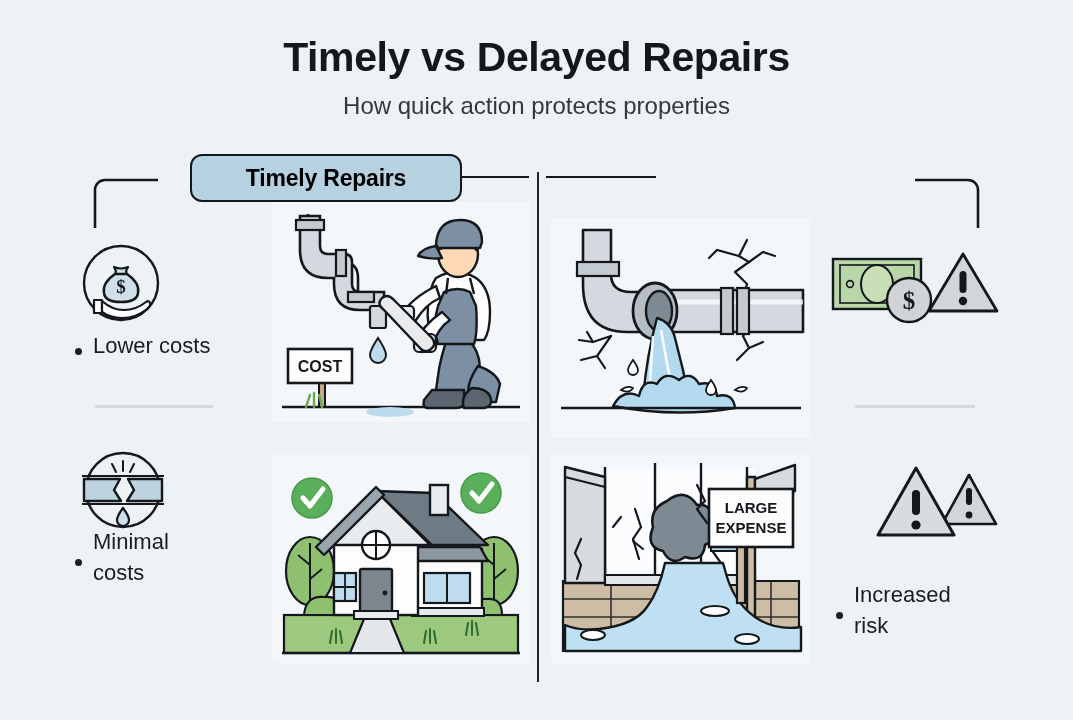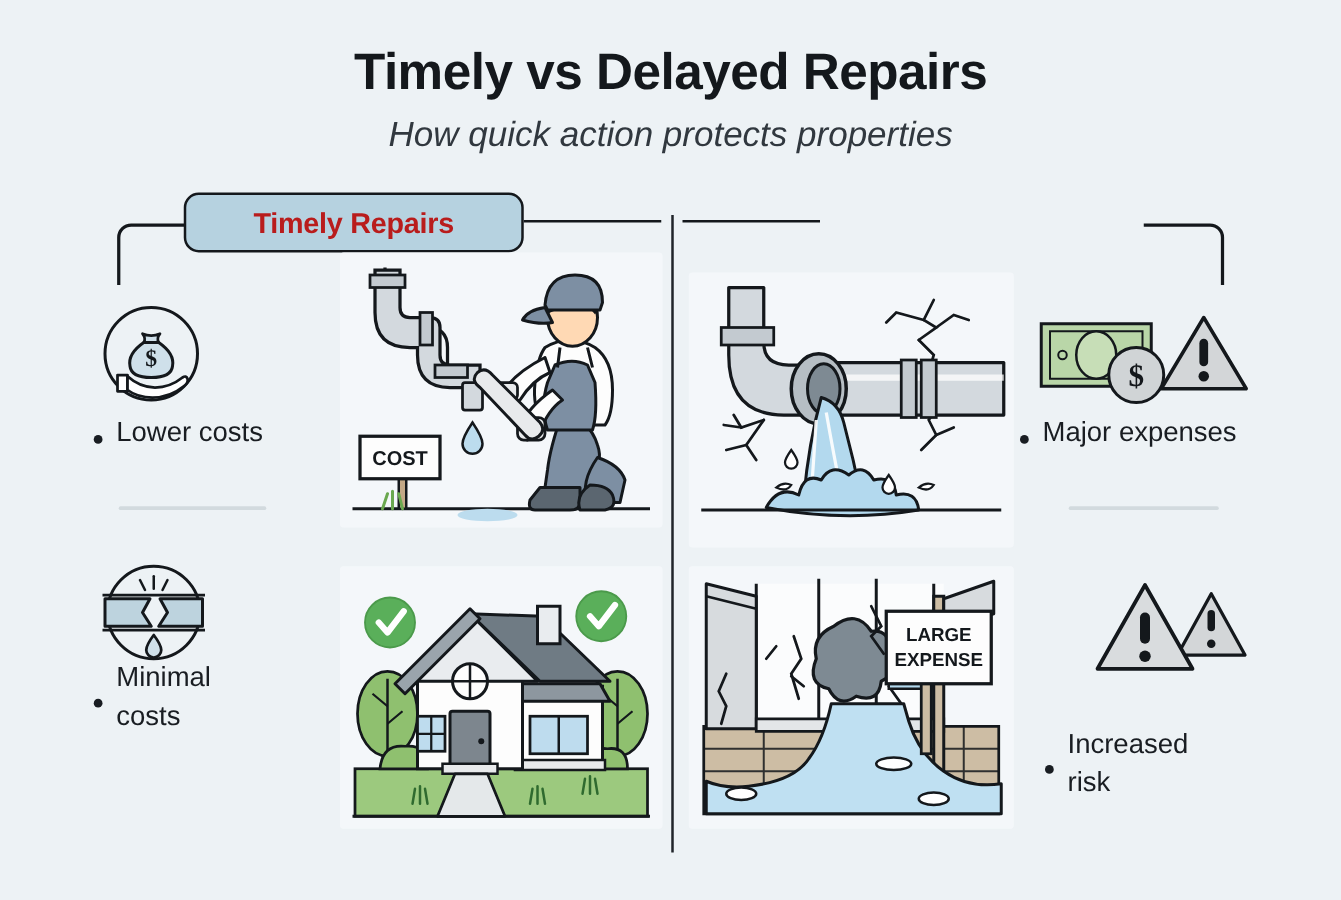--- a/index.html
+++ b/index.html
@@ -14,36 +14,37 @@
   
   .title {
     position:absolute; left:0; top:34px; width:1073px;
     text-align:center;
     font-size:41px; font-weight:bold; color:#14181c;
     letter-spacing:-0.4px;
   }
   .subtitle {
     position:absolute; left:0; top:92px; width:1073px;
     text-align:center;
-    font-size:28px; font-weight:normal; color:#31383f;font-style:italic;
+    font-size:24px; font-weight:normal; color:#31383f;
   }
 
   
   .bracket { position:absolute; }
   .conn-line { position:absolute; background:#14181c; height:2px; }
 
   
   .pill {
     position:absolute;
     height:48px;
     border:2.5px solid #14181c;
     border-radius:12px;
     display:flex; align-items:center; justify-content:center;
-    font-size:23px; font-weight:bold; color:#b91c1c;
+    font-size:23px; font-weight:bold; color:#000000;
     letter-spacing:-0.2px;
+    margin-left:43px;
   }
   .pill-timely { left:147px; top:154px; width:272px; background:#b6d2e0; }
   .pill-delayed{ left:654px; top:154px; width:272px; background:#cdd1d3; }
 
   
   .divider {
     position:absolute; left:537px; top:172px;
     width:2px; height:510px; background:#20252a;
   }
 
@@ -154,28 +155,20 @@
       <circle cx="74" cy="39" r="3.4" fill="none" stroke="#14181c" stroke-width="1.6"></circle>
 
       <circle cx="79" cy="55" r="22" fill="#d0d4d6" stroke="#14181c" stroke-width="2.4"></circle>
       <text x="79" y="64" font-family="Liberation Serif, serif" font-size="25" font-weight="bold" fill="#14181c" text-anchor="middle">$</text>
 
       <path d="M133 9 L167 66 H99 Z" fill="#d3d6d8" stroke="#14181c" stroke-width="2.8" stroke-linejoin="round"></path>
       <rect x="129.5" y="26" width="7" height="22" rx="3.5" fill="#14181c"></rect>
       <circle cx="133" cy="56" r="4.2" fill="#14181c"></circle>
     </svg>
   </div>
-  <div class="label-block" style="left:816px; top:330px; width:230px;">
-    <div class="label-text">
-      <span class="bullet"></span>
-      <span class="label-words">
-        <span>Major expenses</span>
-      </span>
-    </div>
-  </div>
   <div class="sep" style="left:855px; top:405px; width:120px;"></div>
 
   <div class="icon-wrap" style="left:876px; top:462px;">
     <svg width="125" height="82" viewBox="0 0 125 82">
 
       <path d="M93 13 L120 62 H66 Z" fill="#d3d6d8" stroke="#14181c" stroke-width="2.6" stroke-linejoin="round"></path>
       <rect x="90" y="26" width="6" height="17" rx="3" fill="#14181c"></rect>
       <circle cx="93" cy="53" r="3.4" fill="#14181c"></circle>
 
       <path d="M40 6 L78 73 H2 Z" fill="#d9dcde" stroke="#14181c" stroke-width="3" stroke-linejoin="round"></path>

